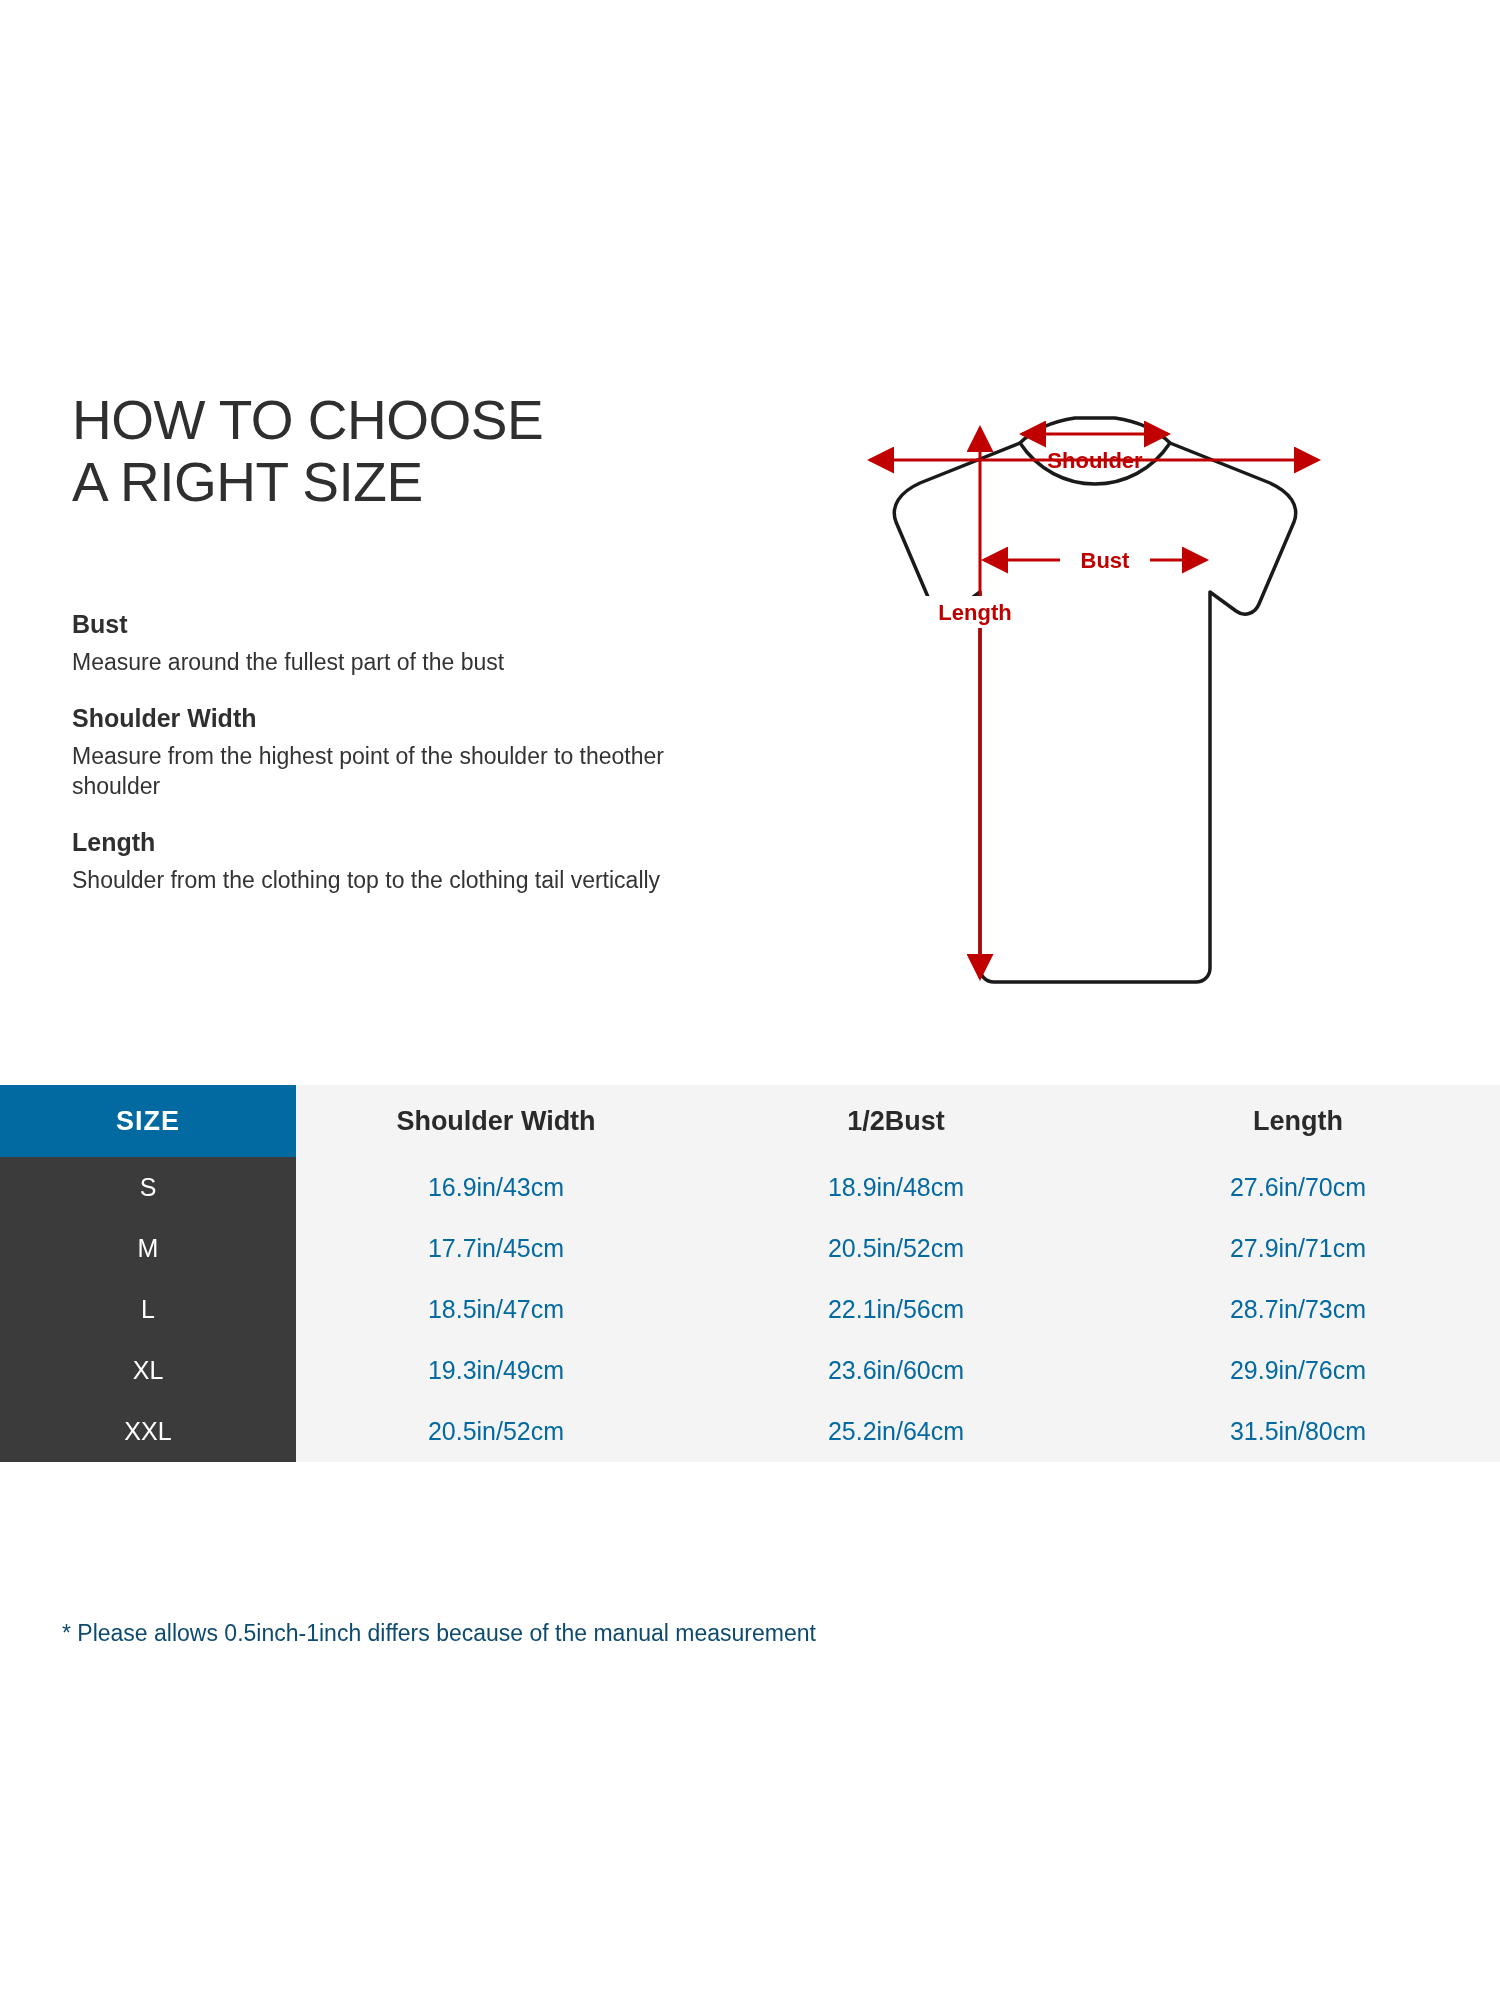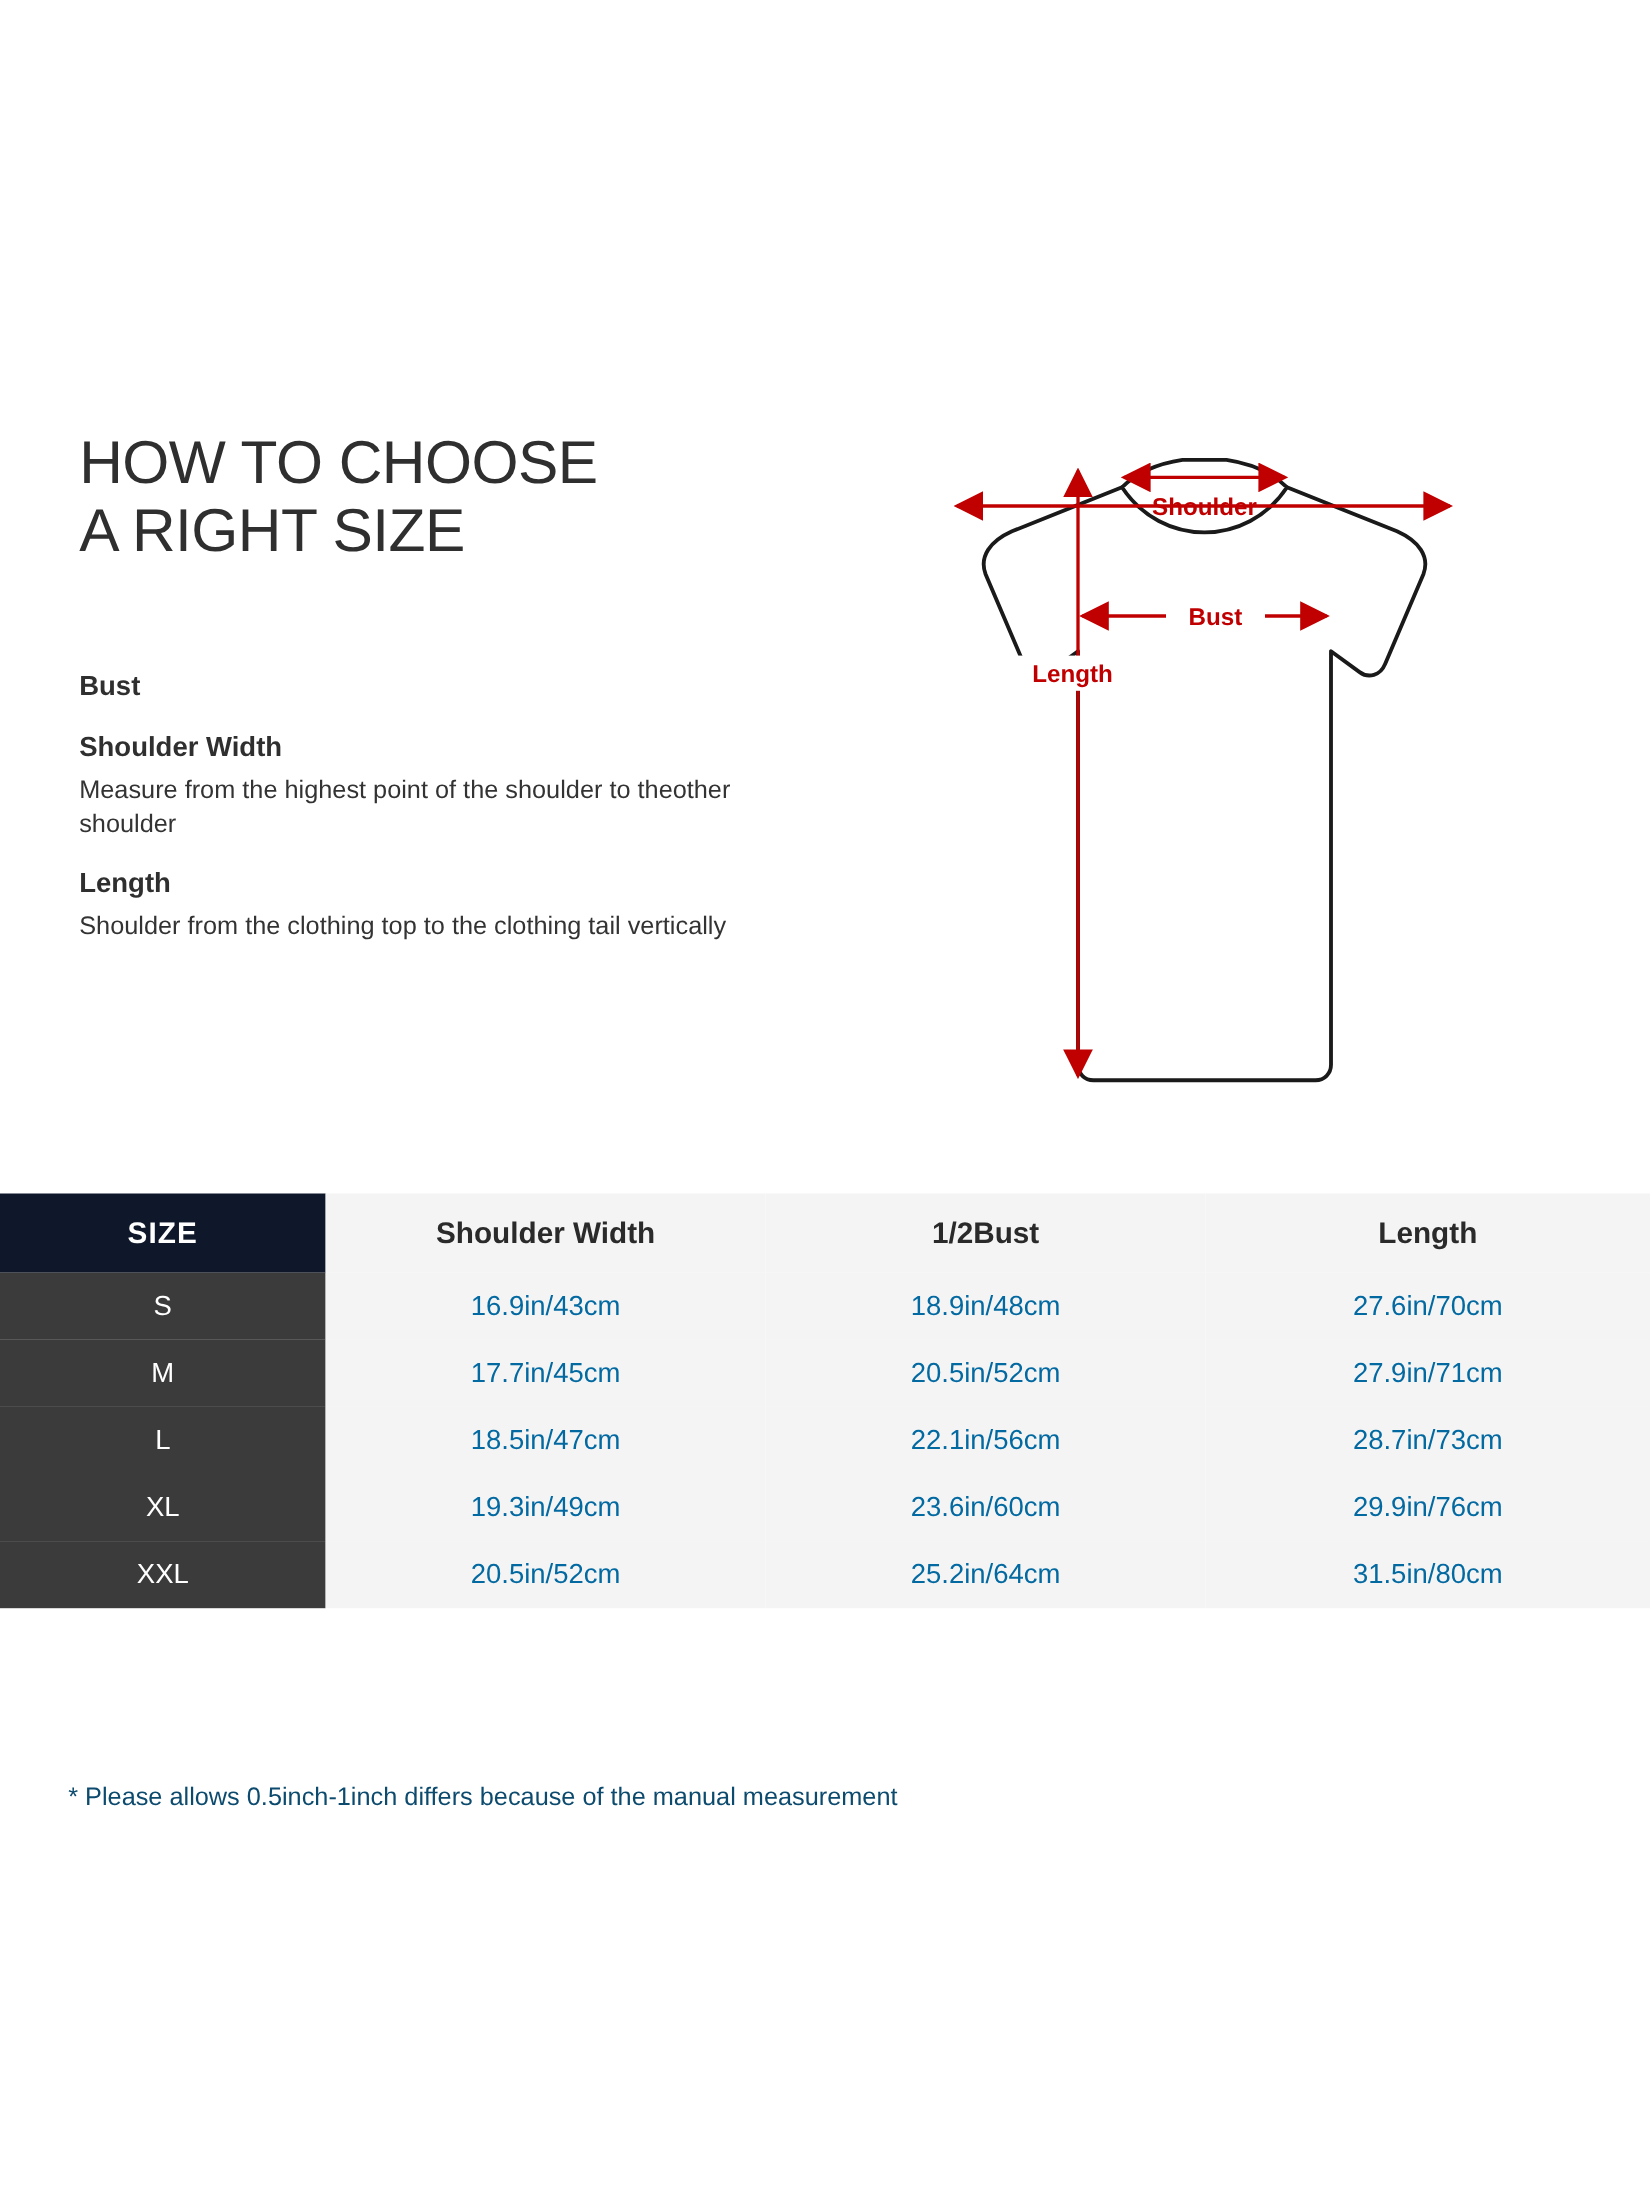--- a/index.html
+++ b/index.html
@@ -92,21 +92,21 @@
     margin: 0;
   }
   .table thead th {
     height: 72px;
     font-size: 27px;
     font-weight: bold;
     text-align: center;
     vertical-align: middle;
   }
   .th-size {
-    background: #0f172a;
+    background: #0369a1;
     color: #ffffff;
     font-size: 25px;
     letter-spacing: 1px;
   }
   .th-plain {
     background: #f4f4f4;
     color: #2a2a2a;
   }
   .table tbody td {
     height: 61px;
@@ -141,20 +141,21 @@
   <div class="top">
 
     <div class="headline">
       <span>HOW TO CHOOSE</span>
       <span class="l2">A RIGHT SIZE</span>
     </div>
 
     <div class="defs">
       <div class="def">
         <div class="def-term">Bust</div>
+        <div class="def-desc">Measure around the fullest part of the bust</div>
       </div>
       <div class="def">
         <div class="def-term">Shoulder Width</div>
         <div class="def-desc">Measure from the highest point of the shoulder to theother shoulder</div>
       </div>
       <div class="def">
         <div class="def-term">Length</div>
         <div class="def-desc">Shoulder from the clothing top to the clothing tail vertically</div>
       </div>
     </div>

